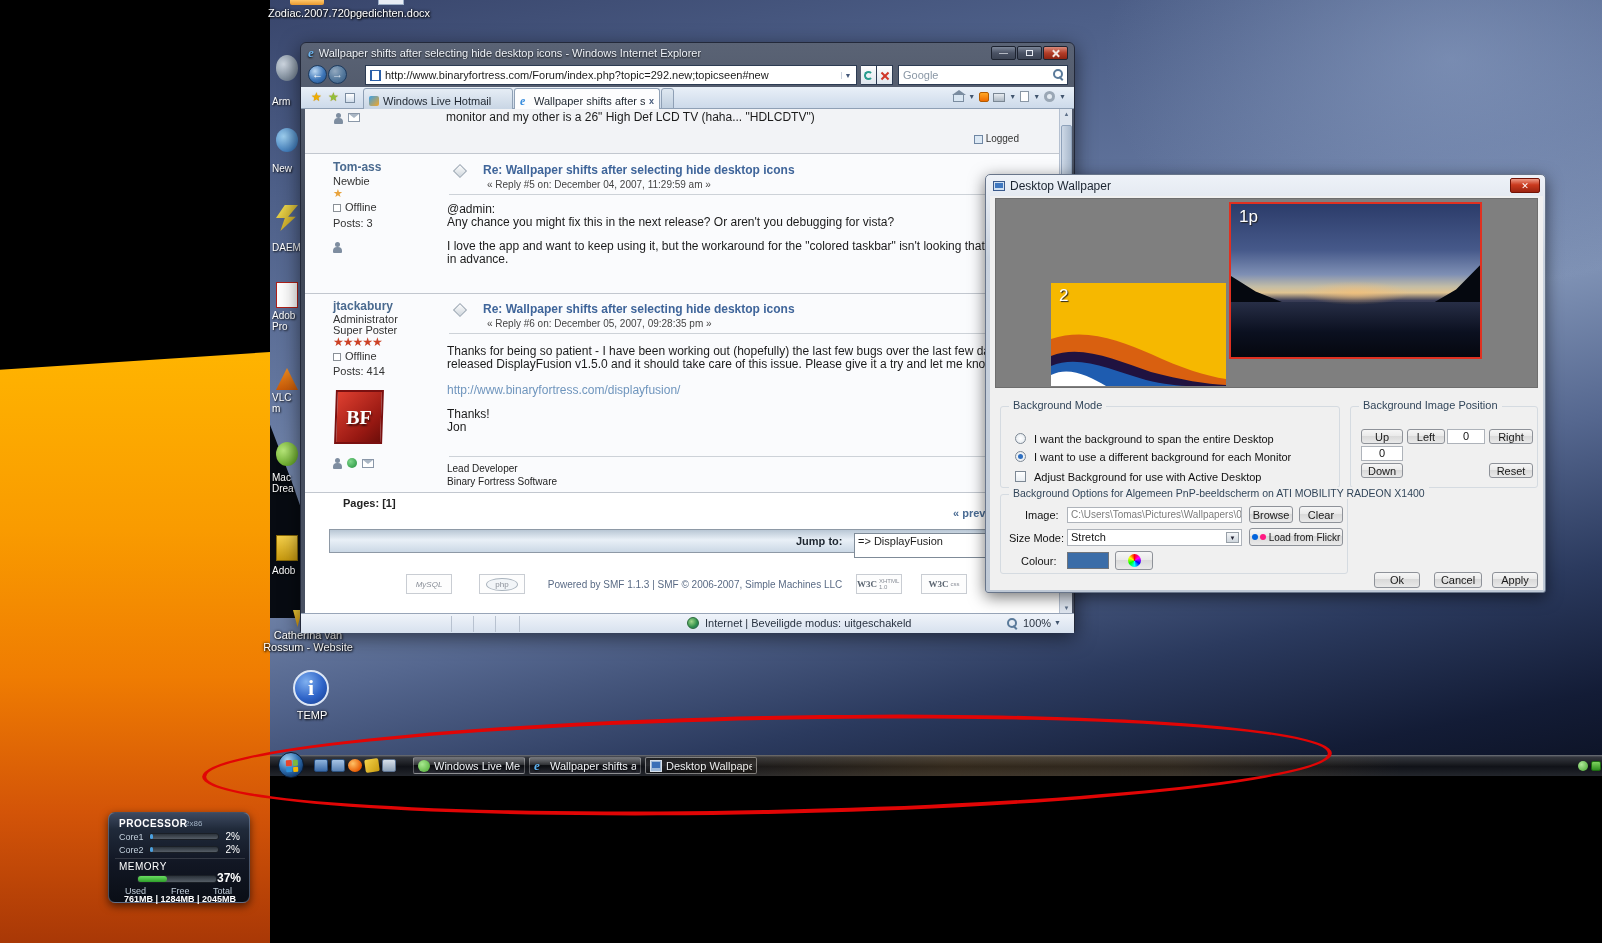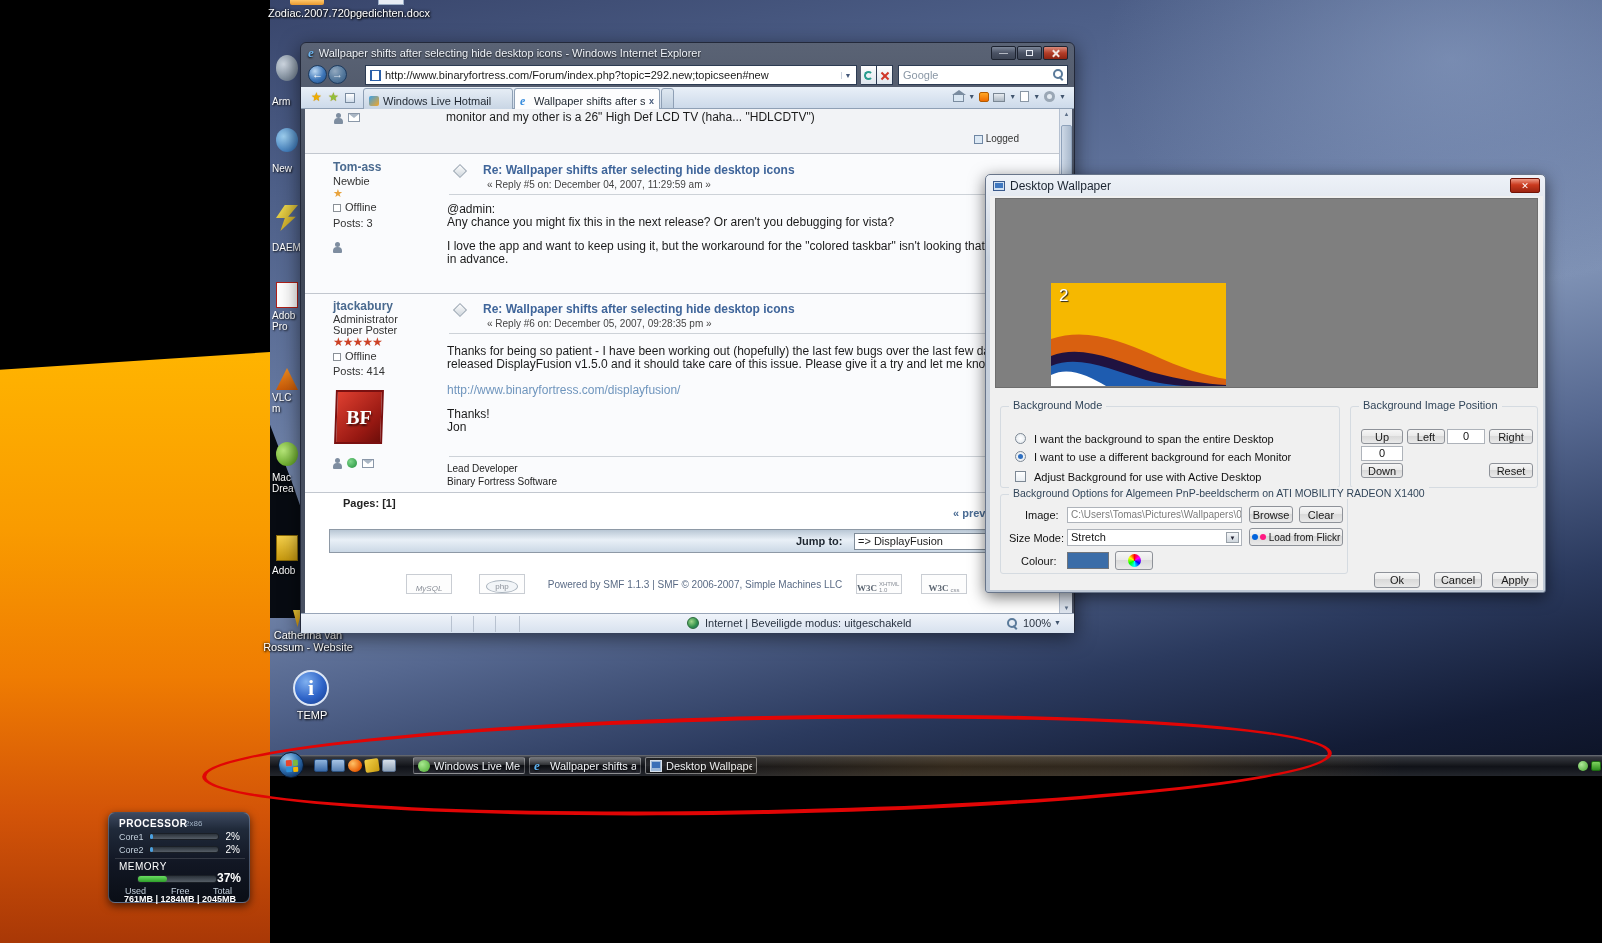--- a/index.html
+++ b/index.html
@@ -99,22 +99,22 @@
 .ic-person{position:relative;display:inline-block;width:10px;height:11px;vertical-align:middle}
 .ic-person::before{content:"";position:absolute;left:2px;top:0;width:5px;height:5px;border-radius:50%;background:#7e8da0}
 .ic-person::after{content:"";position:absolute;left:0;top:5px;width:9px;height:6px;border-radius:4px 4px 1px 1px;background:#7e8da0}
 .ic-mail{position:relative;display:inline-block;width:12px;height:9px;background:#fff;border:1px solid #8a97a8;vertical-align:middle}
 .ic-mail::before{content:"";position:absolute;left:0;top:0;border-left:5px solid transparent;border-right:5px solid transparent;border-top:4px solid #aab6c4}
 .ic-globe2{display:inline-block;width:10px;height:10px;border-radius:50%;background:radial-gradient(circle at 35% 35%,#7fd68a,#1f8f3a);vertical-align:middle}
 .ic-diamond{position:absolute;width:10px;height:10px;background:linear-gradient(135deg,#fdfdfd,#cfd6dd);border:1px solid #9aa6b2;transform:rotate(45deg)}
 .ic-logged{display:inline-block;width:9px;height:9px;border:1px solid #6f86a3;background:#dce8f4;vertical-align:middle;margin-right:3px}
 .avatar-bf{position:absolute;background:linear-gradient(135deg,#e04030,#971812 70%,#6e0e0a);border:2px solid #7a1010;color:#fff;font-weight:bold;font-size:20px;display:flex;align-items:center;justify-content:center;transform:skewX(-2deg);text-shadow:1px 2px 2px rgba(0,0,0,.6);font-family:"Liberation Serif",serif}
 #jumpbar{position:absolute;left:24px;top:420px;width:706px;height:24px;border:1px solid #8e99a6;background:linear-gradient(#b9c7d5,#e9f0f7 45%,#cbd8e5);display:flex;align-items:center}
-#jump-dd{position:absolute;left:524px;top:3px;width:200px;height:17px;background:#fff;border:1px solid #7f8b98;font-size:11px;padding:1px 3px;white-space:nowrap;overflow:hidden}
-.badge{position:absolute;width:46px;height:20px;background:#fdfdfd;border:1px solid #c9cdd3;font-size:8px;color:#8a8f98;display:flex;align-items:flex-end;justify-content:center;text-align:center}
+#jump-dd{position:absolute;left:524px;top:3px;width:200px;height:25px;background:#fff;border:1px solid #7f8b98;font-size:11px;padding:1px 3px;white-space:nowrap;overflow:hidden}
+.badge{position:absolute;width:46px;height:20px;background:#fdfdfd;border:1px solid #c9cdd3;font-size:8px;color:#8a8f98;display:flex;align-items:center;justify-content:center;text-align:center}
 .badge .w3c{font-weight:bold;font-size:9px;color:#5a6470;font-family:"Liberation Serif",serif}
 .badge .sub{font-size:6px;margin-left:2px;text-align:left;line-height:6px}
 
 
 #dlg{left:985px;top:174px;width:561px;height:419px;background:linear-gradient(180deg,#eef2f8,#c9d2de 20%,#bfc9d6);border:1px solid #68758a;border-radius:5px 5px 3px 3px;box-shadow:0 4px 16px rgba(0,0,0,.55);z-index:20}
 #dlg-title{left:0;top:0;width:100%;height:21px;display:flex;align-items:center;padding-left:7px;font-size:12px;color:#1b2430}
 #dlg-icon{width:12px;height:10px;background:#cfe0f2;border:1px solid #3a5a8c;margin-right:5px;position:relative}
 #dlg-icon::after{content:"";position:absolute;left:1px;top:1px;right:1px;bottom:2px;background:#3f78c0}
 #dlg-close{position:absolute;right:5px;top:3px;width:30px;height:15px;background:linear-gradient(#ee9a86,#cb3a1e 45%,#9c2410);border:1px solid #731305;border-radius:2px;display:flex;align-items:center;justify-content:center}
 #dlg-inner{left:4px;top:21px;width:553px;height:394px;background:#f0f0f0}
@@ -378,20 +378,27 @@
       <div class="abs" id="preview">
         <div class="abs" id="mon2">
           <svg width="175" height="103" viewBox="0 0 175 103" preserveAspectRatio="none" style="position:absolute;left:0;top:0">
             <path d="M0,56 C35,44 70,58 100,71 C130,85 155,93 175,96 L175,103 L0,103 Z" fill="#d96010"></path>
             <path d="M0,73 C30,61 65,77 100,89 C130,97 155,101 175,102 L175,103 L0,103 Z" fill="#201240"></path>
             <path d="M0,83 C28,71 60,87 95,97 C112,101 128,103 140,103 L0,103 Z" fill="#1e5cb0"></path>
             <path d="M0,92 C18,83 38,93 55,103 L0,103 Z" fill="#ffffff"></path>
           </svg>
           <span class="monlabel">2</span>
         </div>
+        <div class="abs" id="mon1">
+          <div class="ridge" id="ridgeL"></div>
+          <div class="ridge" id="ridgeR"></div>
+          <div id="water"></div>
+          <div id="glow"></div>
+          <span class="monlabel">1p</span>
+        </div>
       </div>
 
       <div class="group" style="left:10px;top:210px;width:340px;height:82px">
         <span class="glabel">Background Mode</span>
         <span class="radio" style="left:14px;top:26px"></span>
         <span class="flabel" style="left:33px;top:26px">I want the background to span the entire Desktop</span>
         <span class="radio sel" style="left:14px;top:44px"></span>
         <span class="flabel" style="left:33px;top:44px">I want to use a different background for each Monitor</span>
         <span class="chk" style="left:14px;top:64px"></span>
         <span class="flabel" style="left:33px;top:64px">Adjust Background for use with Active Desktop</span>

